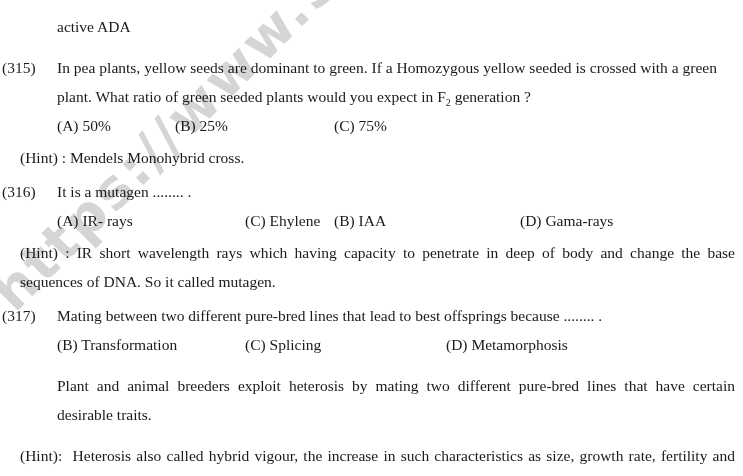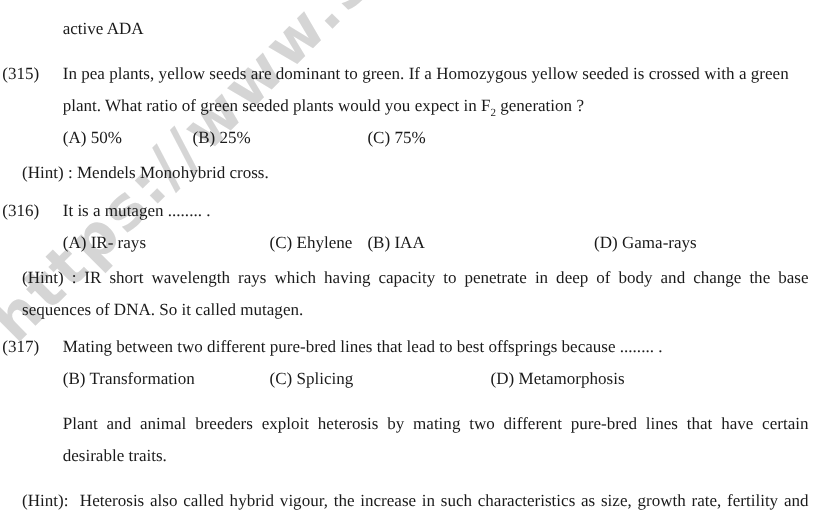--- a/index.html
+++ b/index.html
@@ -30,21 +30,21 @@
   sub{font-size:10px;line-height:0;}
   .opts{position:relative;height:29px;margin-left:57px;}
   .opts span{position:absolute;top:0;white-space:nowrap;}
   .o315 span:nth-child(1){left:0;}
   .o315 span:nth-child(2){left:118px;}
   .o315 span:nth-child(3){left:277px;}
   .o315 span:nth-child(4){left:396px;}
   .o316 span:nth-child(1){left:0;}
   .o316 span:nth-child(2){left:188px;}
   .o316 span:nth-child(3){left:277px;}
-  .o316 span:nth-child(4){left:463px;margin-left:20px;}
+  .o316 span:nth-child(4){left:463px;}
   .o317 span:nth-child(1){left:0;}
   .o317 span:nth-child(2){left:188px;}
   .o317 span:nth-child(3){left:389px;}
   .o317 span:nth-child(4){left:502px;}
 </style>
 </head>
 <body>
 
 <div class="page">
 

